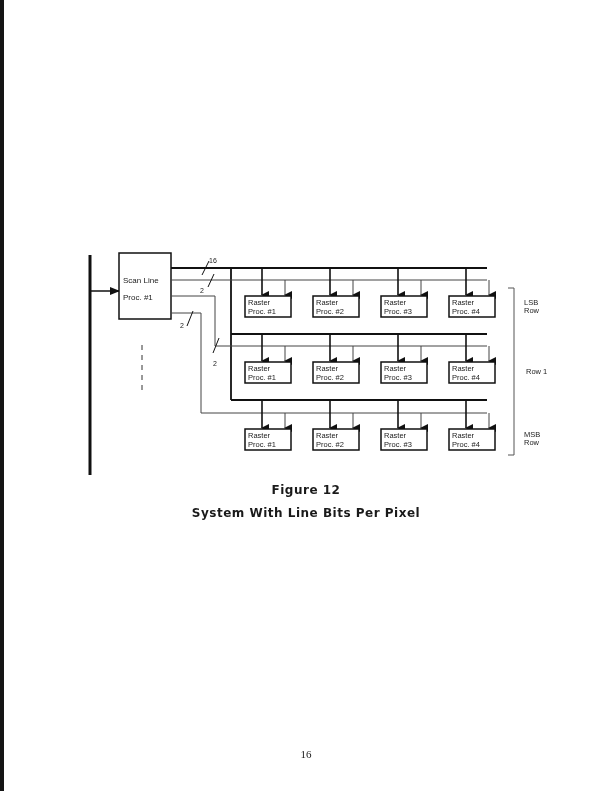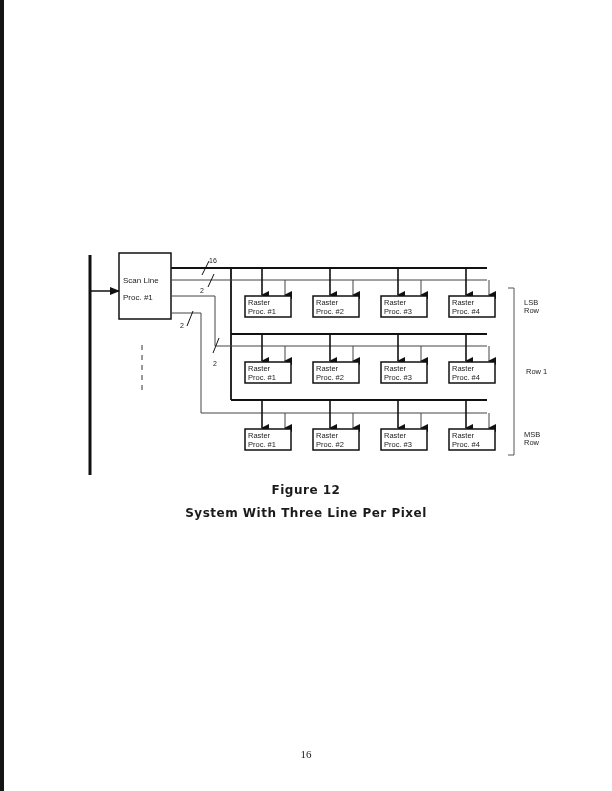--- a/index.html
+++ b/index.html
@@ -121,14 +121,14 @@
   <polyline points="508,288 514,288 514,455 508,455" fill="none" stroke="#555" stroke-width="1"></polyline>
 
   <text x="524" y="305" font-size="7.5">LSB</text>
   <text x="524" y="313" font-size="7.5">Row</text>
   <text x="526" y="374" font-size="7.5">Row 1</text>
   <text x="524" y="437" font-size="7.5">MSB</text>
   <text x="524" y="445" font-size="7.5">Row</text>
 </svg>
 
 <div class="fig-label fig-num">Figure 12</div>
-<div class="fig-label fig-cap">System With Three Line Per Pixel</div>
+<div class="fig-label fig-cap">System With Line Bits Per Pixel</div>
 <div class="page-num">16</div>
 
 </body></html>

